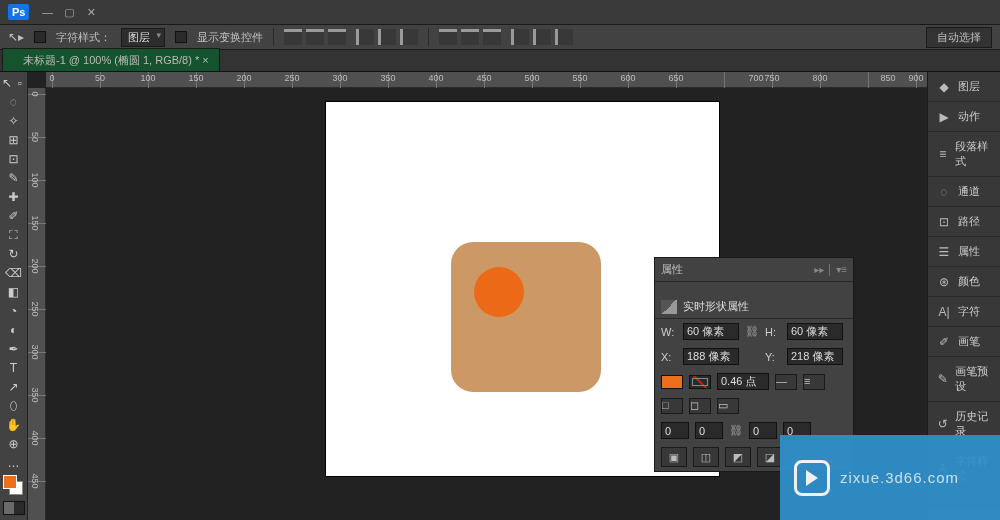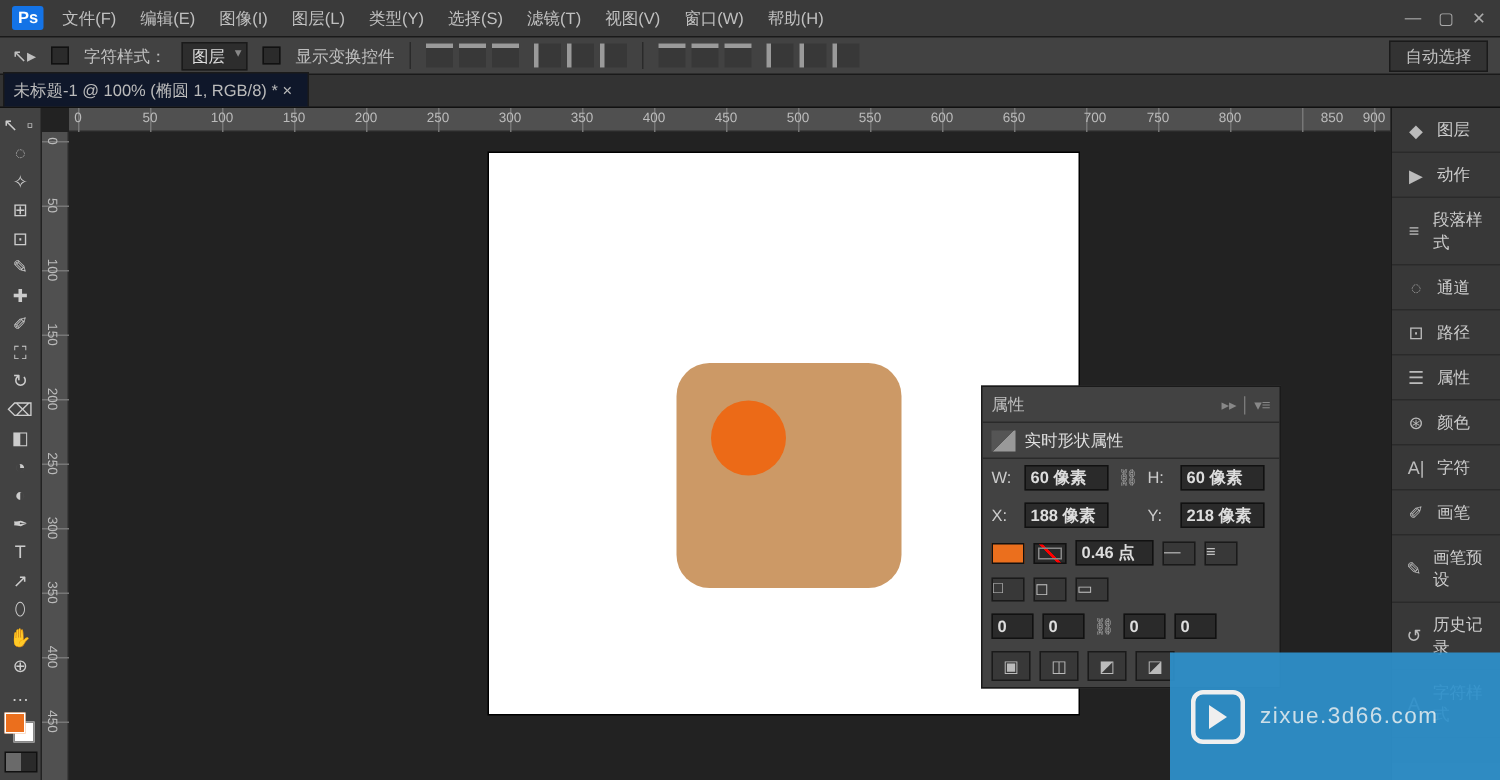--- a/index.html
+++ b/index.html
@@ -20,21 +20,21 @@
 .optionsbar .combo::after { content:"▾"; position:absolute; right:3px; top:1px; font-size:9px; color:#888;}
 .optionsbar .chk { width:12px; height:12px; border:1px solid #111; background:#2b2b2b; display:inline-block; }
 .optionsbar .align-grp { display:flex; gap:4px; }
 .optionsbar .abtn { width:18px; height:16px; background:#383838; border-top:3px solid #9a9a9a; }
 .optionsbar .abtn.v2 { border-top:none; border-left:3px solid #9a9a9a;}
 .optionsbar .sep { width:1px; height:18px; background:#2a2a2a;}
 .optionsbar .newfn { margin-left:auto; background:#333; padding:2px 10px; border:1px solid #1a1a1a; }
 
 
 .doctabs { height:22px; background:#333; display:flex; align-items:flex-end; padding-left:2px; font-size:11px; border-bottom:1px solid #111;}
-.doctab { background:#0f172a; padding:4px 10px 3px 6px; border:1px solid #1a1a1a; border-bottom:none; color:#bbb;}
+.doctab { background:#14532d; padding:4px 10px 3px 20px; border:1px solid #1a1a1a; border-bottom:none; color:#bbb;}
 
 
 .main { display:flex; height:448px; }
 
 
 .toolbox { width:28px; background:#424242; display:flex; flex-direction:column; gap:0; padding-top:2px; align-items:center; border-right:1px solid #222;}
 .toolbox .tbtn, .tooldbl { width:22px; height:18px; display:flex; align-items:center; justify-content:center; font-size:12px; color:#ccc; margin-bottom:1px;}
 .toolbox .tooldbl { display:flex; gap:0; width:26px; }
 .toolbox .tooldbl .tbtn { width:13px; }
 .toolbox .swatches { width:22px; height:24px; position:relative; margin-top:2px;}
@@ -55,25 +55,25 @@
 .ruler-v .tlbl { position:absolute; left:2px; font-size:9px; color:#bbb; transform:translateY(-50%); writing-mode:vertical-rl;}
 .canvas { position:absolute; left:298px; top:30px; width:393px; height:374px; background:#fff; box-shadow:0 0 0 1px #000;}
 .canvas .rrect { position:absolute; left:125px; top:140px; width:150px; height:150px; background:#cc9966; border-radius:22px;}
 .canvas .ell { position:absolute; left:148px; top:165px; width:50px; height:50px; background:#ec6a17; border-radius:50%;}
 
 
 .props { position:absolute; right:73px; top:185px; width:200px; background:#424242; border:1px solid #1a1a1a; font-size:11px; }
 .props .phead { display:flex; align-items:center; padding:4px 6px; border-bottom:1px solid #2a2a2a; justify-content:space-between;}
 .props .phead .ptabs { display:flex; gap:10px;}
 .props .pmore { font-size:10px; color:#888; }
-.props .psub { display:flex; align-items:center; padding:4px 6px; gap:6px; color:#ddd; border-bottom:1px solid #2a2a2a;}
+.props .psub { display:flex; align-items:center; padding:4px 6px; gap:6px; color:#ddd; border-bottom:1px solid #2a2a2a;margin-top:13px;}
 .props .pico { width:16px; height:14px; background:linear-gradient(135deg,#555 50%, #999 50%);}
 .props .row { display:flex; align-items:center; padding:4px 6px; gap:6px;}
 .props .flabel { width:16px; color:#ccc;}
-.props .pinput { background:#2a2a2a; border:1px solid #111; color:#ddd; font-size:11px; width:56px; height:17px; padding:1px 3px;font-weight:bold;}
+.props .pinput { background:#2a2a2a; border:1px solid #111; color:#ddd; font-size:11px; width:56px; height:17px; padding:1px 3px;}
 .props .link-ic { font-size:11px; color:#aaa;}
 .props .fillchip { width:22px; height:14px; background:#eb6f1d; border:1px solid #111;}
 .props .strokechip { width:22px; height:14px; background:#2a2a2a; border:1px solid #111; position:relative;}
 .props .strokechip::after{content:"";position:absolute;inset:2px;border:1px solid #888;}
 .props .strokechip::before{content:"";position:absolute;left:0;top:0;right:0;bottom:0;background:linear-gradient(45deg,transparent 45%, red 45%, red 55%, transparent 55%);}
 .props .smallbtn { width:22px; height:16px; background:#383838; border:1px solid #1a1a1a;}
 .props .pbrow { display:flex; gap:6px; padding:4px 6px; }
 .props .segbtn { width:26px; height:20px; background:#383838; border:1px solid #1a1a1a; display:flex; align-items:center; justify-content:center; font-size:11px; color:#bbb;}
 
 
@@ -87,32 +87,20 @@
 .wm .wmico div{ width:0; height:0; border-left:12px solid #fff; border-top:8px solid transparent; border-bottom:8px solid transparent;}
 .wm .wmtxt{ display:flex; flex-direction:column;}
 .wm .wmtxt .big{ font-size:22px; color:#fff; font-weight:500; letter-spacing:1px;}
 .wm .wmtxt .sm{ font-size:15px; color:#d9edf7; letter-spacing:1px;}
 </style>
 </head>
 <body>
 
 <div class="titlebar">
   <span class="ps-logo">Ps</span>
-  <div class="menu">
-    <span>文件(F)</span>
-    <span>编辑(E)</span>
-    <span>图像(I)</span>
-    <span>图层(L)</span>
-    <span>类型(Y)</span>
-    <span>选择(S)</span>
-    <span>滤镜(T)</span>
-    <span>视图(V)</span>
-    <span>窗口(W)</span>
-    <span>帮助(H)</span>
-  </div>
   <div class="winctrl">
     <span>—</span>
     <span>▢</span>
     <span>✕</span>
   </div>
 </div>
 
 <div class="optionsbar">
   <span class="arrow-icon">↖▸</span>
   <span class="chk"></span>
@@ -210,21 +198,21 @@
         <div class="tlbl" style="left: 438px;">450</div>
         <div class="tick" style="left: 486px;"></div>
         <div class="tlbl" style="left: 486px;">500</div>
         <div class="tick" style="left: 534px;"></div>
         <div class="tlbl" style="left: 534px;">550</div>
         <div class="tick" style="left: 582px;"></div>
         <div class="tlbl" style="left: 582px;">600</div>
         <div class="tick" style="left: 630px;"></div>
         <div class="tlbl" style="left: 630px;">650</div>
         <div class="tick" style="left: 678px;"></div>
-        <div class="tlbl" style="left: 684px;">700</div>
+        <div class="tlbl" style="left: 710px;">700</div>
         <div class="tick" style="left: 726px;"></div>
         <div class="tlbl" style="left: 726px;">750</div>
         <div class="tick" style="left: 774px;"></div>
         <div class="tlbl" style="left: 774px;">800</div>
         <div class="tick" style="left: 822px;"></div>
         <div class="tlbl" style="left: 842px;">850</div>
         <div class="tick" style="left: 870px;"></div>
         <div class="tlbl" style="left: 870px;">900</div>
       </div>
     <div class="ruler-v" id="ruler-v">

